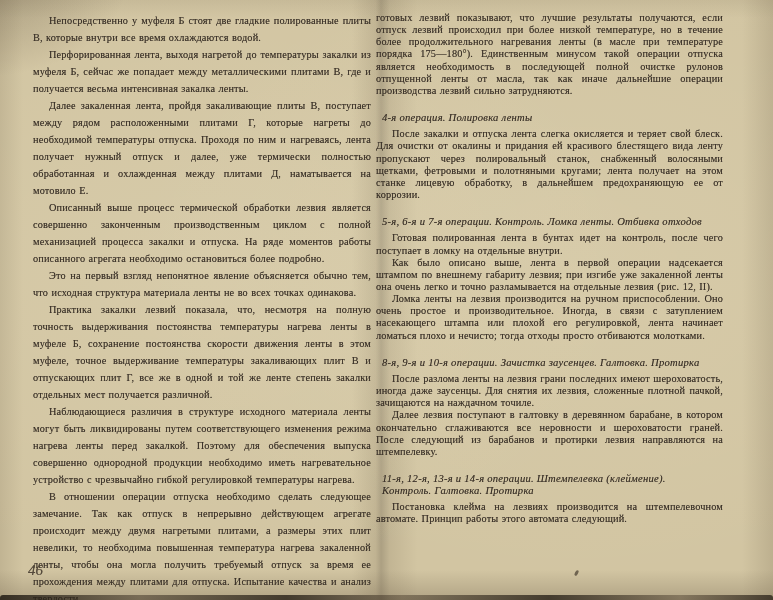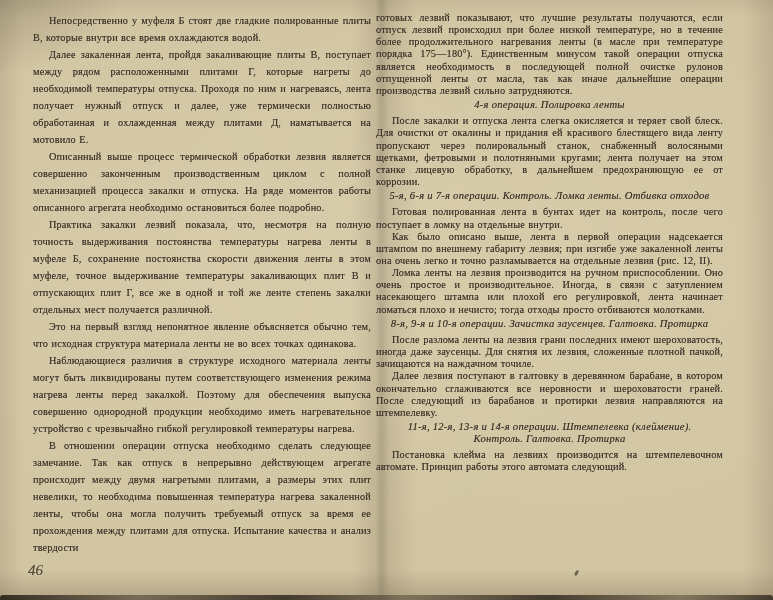--- a/index.html
+++ b/index.html
@@ -34,25 +34,25 @@
     margin:0;
     font-size:10.3px;
     text-align:justify;
     text-indent:1.55em;
     word-spacing:0.6px;
     letter-spacing:0.15px;
     text-shadow:0 0 0.45px rgba(52,44,34,0.55);
   }
   .para.noindent{text-indent:0;}
   .op-heading{
-    margin:2px 6px 4px 6px;
+    margin:15px 6px 4px 6px;
     font-size:10.6px;
     font-weight:normal;
     font-style:italic;
-    text-align:center;
+    text-align:left;
     letter-spacing:0.25px;
     text-shadow:0 0 0.45px rgba(52,44,34,0.55);
   }
   .page-number{
     position:absolute;
     font-size:15px;
     color:#554a3c;
     text-shadow:0 0 0.5px rgba(70,60,46,0.5);
     font-style:italic;
   }
@@ -65,24 +65,25 @@
     transform:rotate(28deg);
   }
 </style>
 </head>
 <body>
 
 <div class="book">
 
   <div class="text-block text-left">
     <p class="para">Непосредственно у муфеля Б стоят две гладкие полированные плиты В, которые внутри все время охлаждаются водой.</p>
+    <p class="para">Перфорированная лента, выходя нагретой до температуры закалки из муфеля Б, сейчас же попадает между металлическими плитами В, где и получается весьма интенсивная закалка ленты.</p>
     <p class="para">Далее закаленная лента, пройдя закаливающие плиты В, поступает между рядом расположенными плитами Г, которые нагреты до необходимой температуры отпуска. Проходя по ним и нагреваясь, лента получает нужный отпуск и далее, уже термически полностью обработанная и охлажденная между плитами Д, наматывается на мотовило Е.</p>
     <p class="para">Описанный выше процесс термической обработки лезвия является совершенно законченным производственным циклом с полной механизацией процесса закалки и отпуска. На ряде моментов работы описанного агрегата необходимо остановиться более подробно.</p>
+    <p class="para">Это на первый взгляд непонятное явление объясняется обычно тем, что исходная структура материала ленты не во всех точках одинакова.</p>
     <p class="para">Практика закалки лезвий показала, что, несмотря на полную точность выдерживания постоянства температуры нагрева ленты в муфеле Б, сохранение постоянства скорости движения ленты в этом муфеле, точное выдерживание температуры закаливающих плит В и отпускающих плит Г, все же в одной и той же ленте степень закалки отдельных мест получается различной.</p>
-    <p class="para">Это на первый взгляд непонятное явление объясняется обычно тем, что исходная структура материала ленты не во всех точках одинакова.</p>
     <p class="para">Наблюдающиеся различия в структуре исходного материала ленты могут быть ликвидированы путем соответствующего изменения режима нагрева ленты перед закалкой. Поэтому для обеспечения выпуска совершенно однородной продукции необходимо иметь нагревательное устройство с чрезвычайно гибкой регулировкой температуры нагрева.</p>
     <p class="para">В отношении операции отпуска необходимо сделать следующее замечание. Так как отпуск в непрерывно действующем агрегате происходит между двумя нагретыми плитами, а размеры этих плит невелики, то необходима повышенная температура нагрева закаленной ленты, чтобы она могла получить требуемый отпуск за время ее прохождения между плитами для отпуска. Испытание качества и анализ твердости</p>
   </div>
 
   <div class="text-block text-right">
     <p class="para noindent">готовых лезвий показывают, что лучшие результаты получаются, если отпуск лезвий происходил при более низкой температуре, но в течение более продолжительного нагревания ленты (в масле при температуре порядка 175—180°). Единственным минусом такой операции отпуска является необходимость в последующей полной очистке рулонов отпущенной ленты от масла, так как иначе дальнейшие операции производства лезвий сильно затрудняются.</p>
     <h3 class="op-heading">4-я операция. Полировка ленты</h3>
     <p class="para">После закалки и отпуска лента слегка окисляется и теряет свой блеск. Для очистки от окалины и придания ей красивого блестящего вида ленту пропускают через полировальный станок, снабженный волосяными щетками, фетровыми и полотняными кругами; лента получает на этом станке лицевую обработку, в дальнейшем предохраняющую ее от коррозии.</p>
     <h3 class="op-heading">5-я, 6-я и 7-я операции. Контроль. Ломка ленты. Отбивка отходов</h3>
     <p class="para">Готовая полированная лента в бунтах идет на контроль, после чего поступает в ломку на отдельные внутри.</p>

